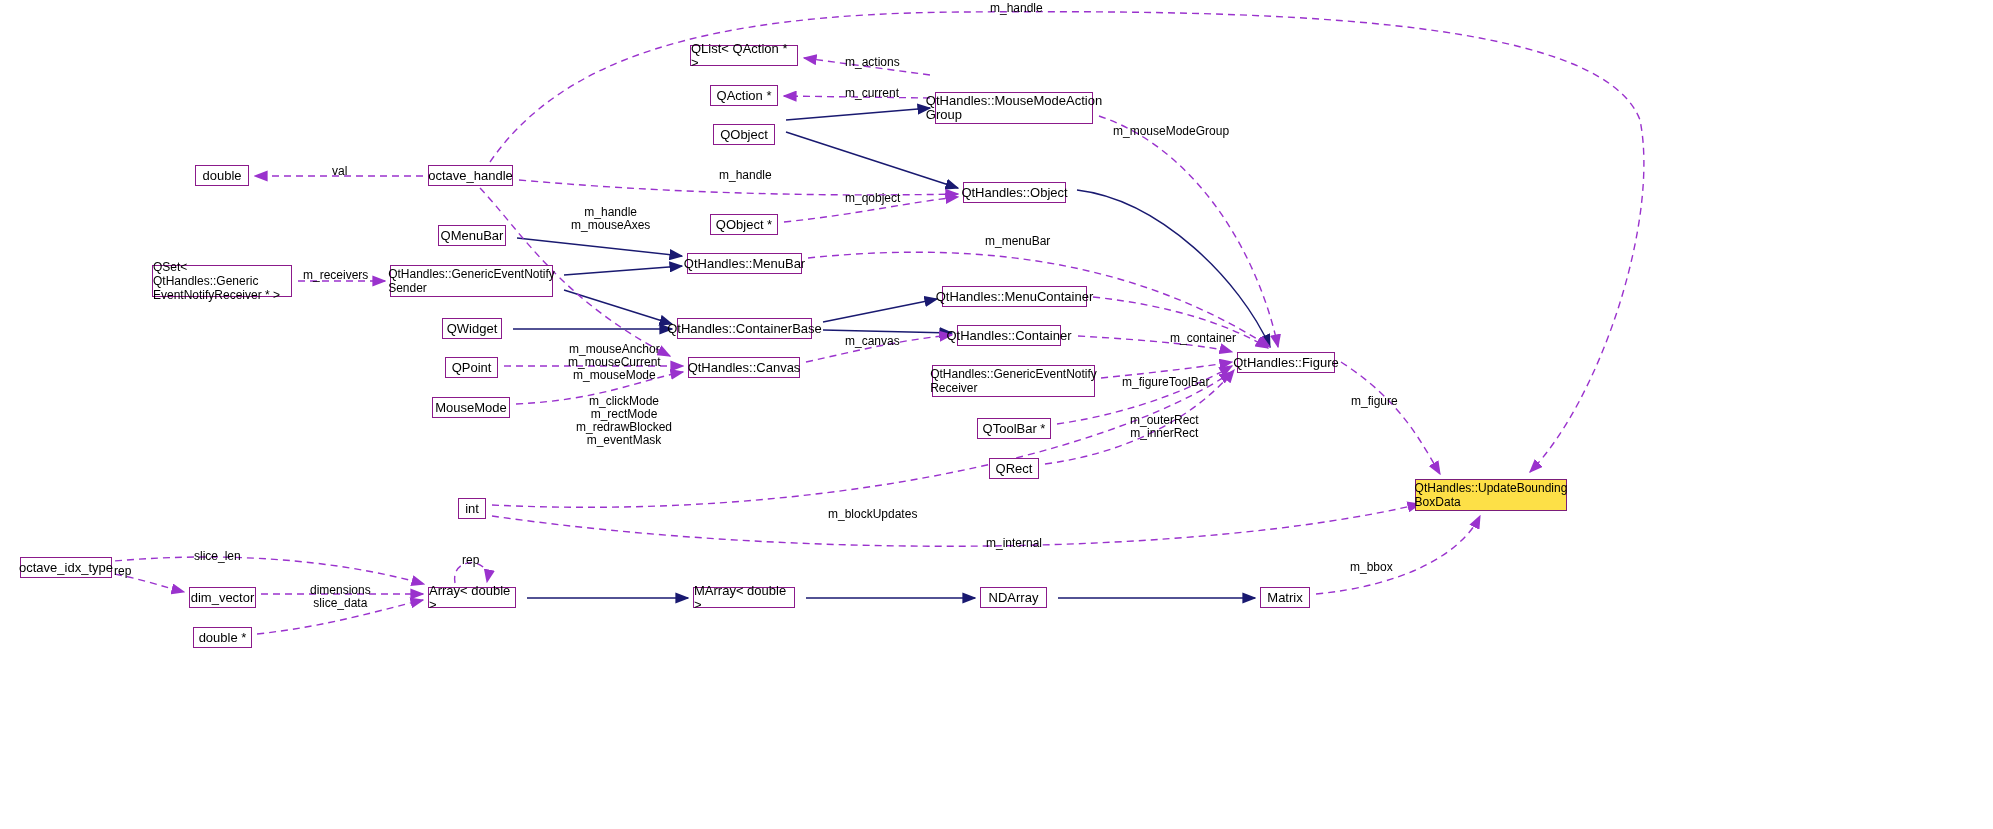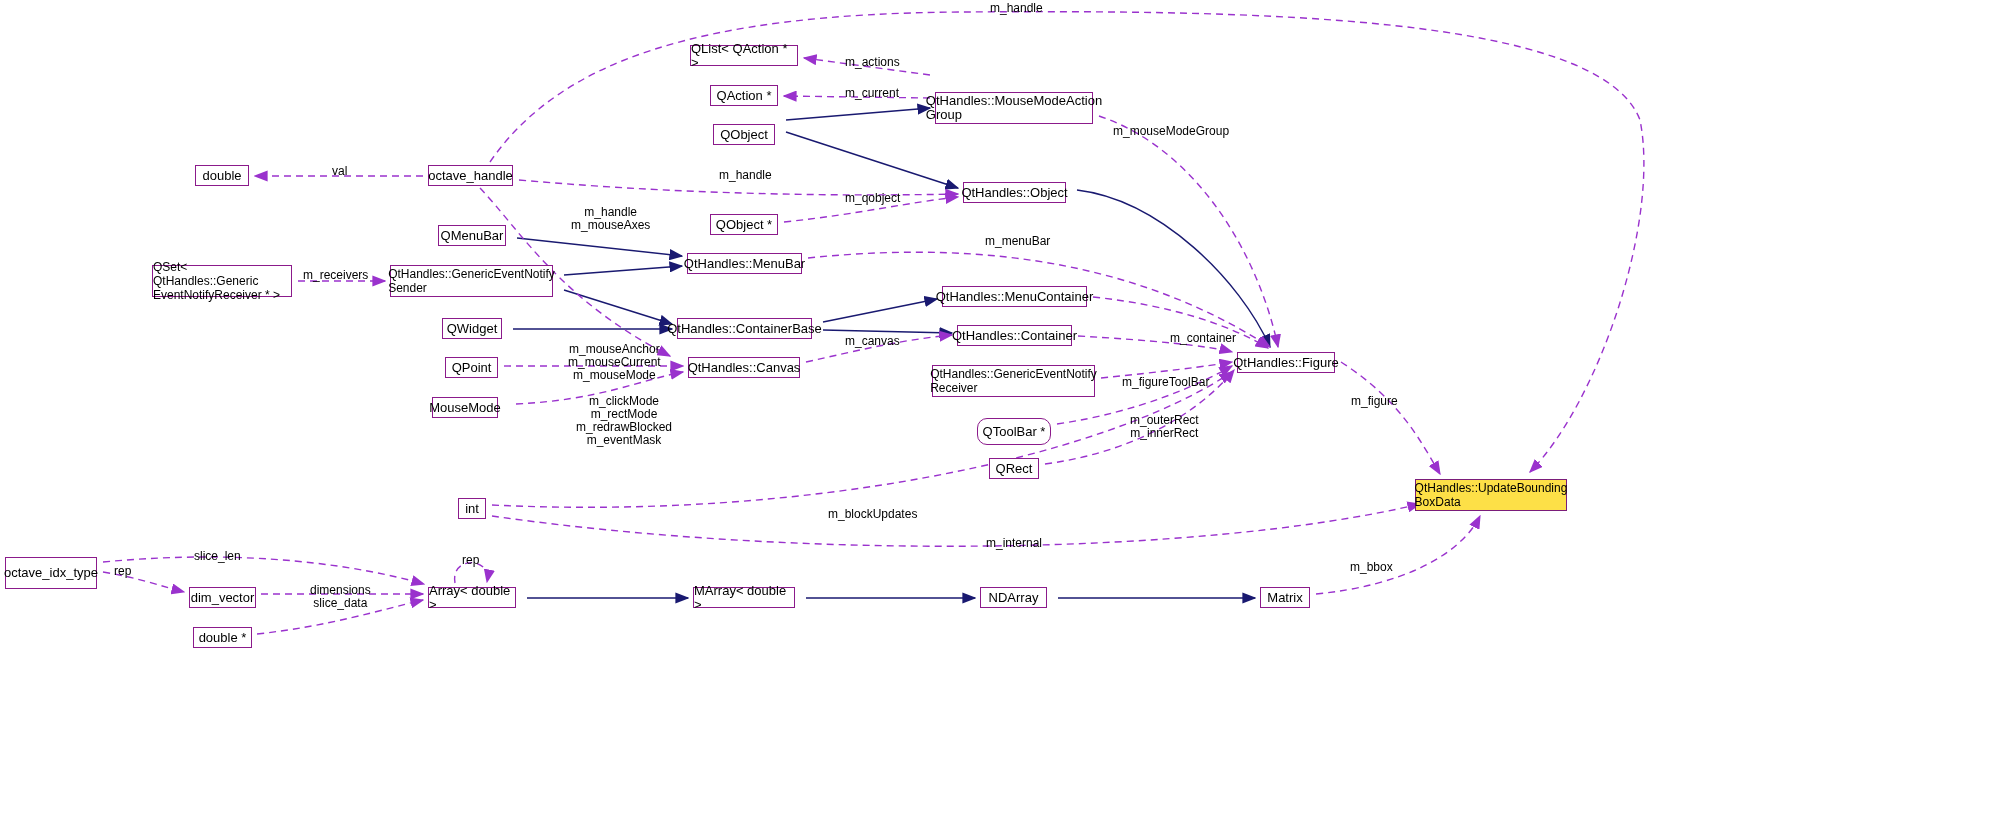--- a/index.html
+++ b/index.html
@@ -144,33 +144,33 @@
   <div class="node" style="left:963px;top:182px;width:103px;height:21px;">QtHandles::Object</div>
   <div class="node" style="left:438px;top:225px;width:68px;height:21px;">QMenuBar</div>
   <div class="node" style="left:152px;top:265px;width:140px;height:32px;font-size:12px;">QSet&lt; QtHandles::Generic
 EventNotifyReceiver * &gt;</div>
   <div class="node" style="left:390px;top:265px;width:163px;height:32px;font-size:12px;">QtHandles::GenericEventNotify
 Sender</div>
   <div class="node" style="left:687px;top:253px;width:115px;height:21px;">QtHandles::MenuBar</div>
   <div class="node" style="left:442px;top:318px;width:60px;height:21px;">QWidget</div>
   <div class="node" style="left:677px;top:318px;width:135px;height:21px;">QtHandles::ContainerBase</div>
   <div class="node" style="left:942px;top:286px;width:145px;height:21px;">QtHandles::MenuContainer</div>
-  <div class="node" style="left:957px;top:325px;width:115px;height:21px;">QtHandles::Container</div>
+  <div class="node" style="left:957px;top:325px;width:104px;height:21px;">QtHandles::Container</div>
   <div class="node" style="left:445px;top:357px;width:53px;height:21px;">QPoint</div>
   <div class="node" style="left:688px;top:357px;width:112px;height:21px;">QtHandles::Canvas</div>
   <div class="node" style="left:932px;top:365px;width:163px;height:32px;font-size:12px;">QtHandles::GenericEventNotify
 Receiver</div>
-  <div class="node" style="left:432px;top:397px;width:66px;height:21px;">MouseMode</div>
-  <div class="node" style="left:977px;top:418px;width:74px;height:27px;border-radius:10px;">QToolBar *</div>
+  <div class="node" style="left:432px;top:397px;width:78px;height:21px;">MouseMode</div>
+  <div class="node" style="left:977px;top:418px;width:74px;height:21px;">QToolBar *</div>
   <div class="node" style="left:989px;top:458px;width:50px;height:21px;">QRect</div>
   <div class="node" style="left:1237px;top:352px;width:98px;height:21px;">QtHandles::Figure</div>
   <div class="node highlight" style="left:1415px;top:479px;width:152px;height:32px;font-size:12px;">QtHandles::UpdateBounding
 BoxData</div>
   <div class="node" style="left:458px;top:498px;width:28px;height:21px;">int</div>
-  <div class="node" style="left:5px;top:557px;width:92px;height:32px;">octave_idx_type</div>
+  <div class="node" style="left:20px;top:557px;width:92px;height:21px;">octave_idx_type</div>
   <div class="node" style="left:189px;top:587px;width:67px;height:21px;">dim_vector</div>
   <div class="node" style="left:193px;top:627px;width:59px;height:21px;">double *</div>
   <div class="node" style="left:428px;top:587px;width:88px;height:21px;">Array&lt; double &gt;</div>
   <div class="node" style="left:693px;top:587px;width:102px;height:21px;">MArray&lt; double &gt;</div>
   <div class="node" style="left:980px;top:587px;width:67px;height:21px;">NDArray</div>
   <div class="node" style="left:1260px;top:587px;width:50px;height:21px;">Matrix</div>
 
   <div class="edge-label" style="left:990px;top:2px;">m_handle</div>
   <div class="edge-label" style="left:845px;top:56px;">m_actions</div>
   <div class="edge-label" style="left:845px;top:87px;">m_current</div>

